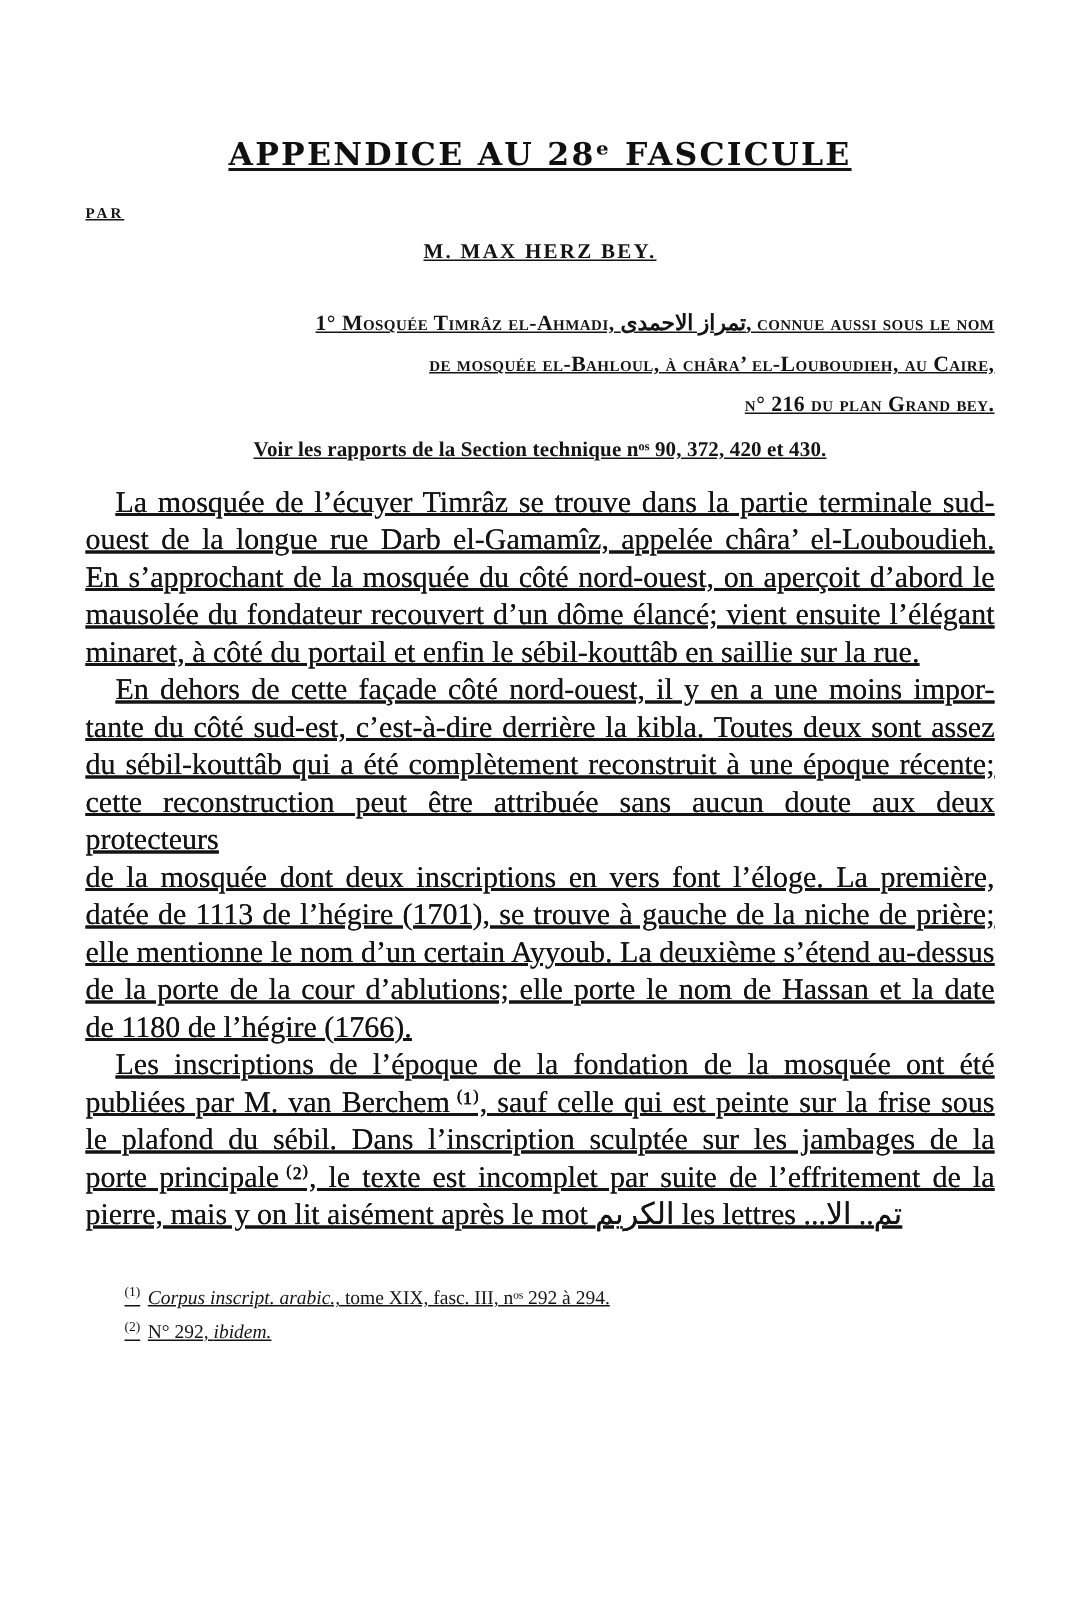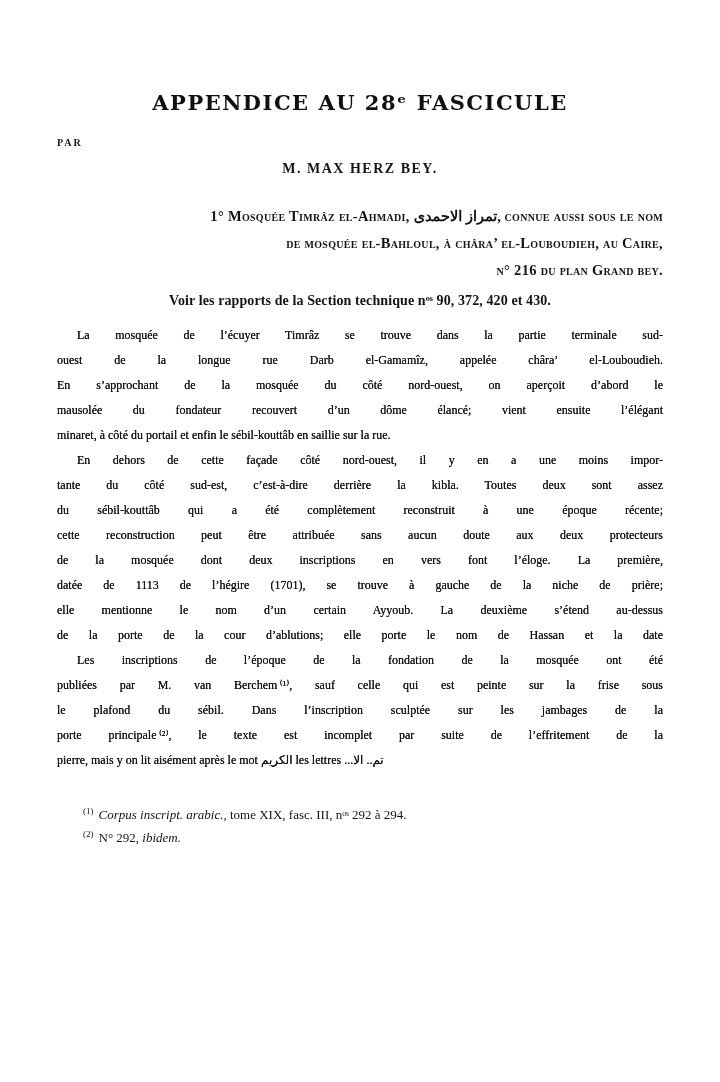--- a/index.html
+++ b/index.html
@@ -6,20 +6,21 @@
   .page {
     position: relative;
     width: 720px;
     height: 1082px;
     margin: 0 auto;
     background: #ffffff;
     color: #141414;
     font-family: "Liberation Serif", "DejaVu Serif", serif;
     overflow: hidden;
     box-sizing: border-box;
+    text-decoration: underline;
   }
   .content {
     padding: 0 57px;
   }
   .doc-title {
     padding-top: 90px;
     text-align: center;
     font-family: "DejaVu Serif", serif;
     font-weight: bold;
     font-size: 21px;
@@ -60,21 +61,21 @@
   }
   .ref-note {
     margin-top: 9px;
     text-align: center;
     font-size: 14px;
     font-weight: bold;
     letter-spacing: 0.1px;
   }
   .body-text {
     margin-top: 14px;
-    font-size: 12px;
+    font-size: 20px;
     line-height: 25px;
     text-shadow: 0 0 0.4px #1a1a1a;
   }
   .bline {
     text-align: justify;
     text-align-last: justify;
     white-space: normal;
     hyphens: none;
   }
   .bline.first { text-indent: 20px; }
@@ -121,20 +122,21 @@
         <div class="bline">mausolée du fondateur recouvert d’un dôme élancé; vient ensuite l’élégant</div>
         <div class="bline last">minaret, à côté du portail et enfin le sébil-kouttâb en saillie sur la rue.</div>
         <div class="bline first">En dehors de cette façade côté nord-ouest, il y en a une moins impor-</div>
         <div class="bline">tante du côté sud-est, c’est-à-dire derrière la kibla. Toutes deux sont assez</div>
         <div class="bline">du sébil-kouttâb qui a été complètement reconstruit à une époque récente;</div>
         <div class="bline">cette reconstruction peut être attribuée sans aucun doute aux deux protecteurs</div>
         <div class="bline">de la mosquée dont deux inscriptions en vers font l’éloge. La première,</div>
         <div class="bline">datée de 1113 de l’hégire (1701), se trouve à gauche de la niche de prière;</div>
         <div class="bline">elle mentionne le nom d’un certain Ayyoub. La deuxième s’étend au-dessus</div>
         <div class="bline">de la porte de la cour d’ablutions; elle porte le nom de Hassan et la date</div>
+        <div class="bline last">de 1180 de l’hégire (1766).</div>
         <div class="bline first">Les inscriptions de l’époque de la fondation de la mosquée ont été</div>
         <div class="bline">publiées par M. van Berchem ⁽¹⁾, sauf celle qui est peinte sur la frise sous</div>
         <div class="bline">le plafond du sébil. Dans l’inscription sculptée sur les jambages de la</div>
         <div class="bline">porte principale ⁽²⁾, le texte est incomplet par suite de l’effritement de la</div>
         <div class="bline last">pierre, mais y on lit aisément après le mot الكريم‎ les lettres ...الا‎  ..تم‎</div>
       </div>
 
     <div class="footnotes">
       <div>
         <span class="fn-marker">(1)</span><span></span><span class="italic">Corpus inscript. arabic.,</span><span> tome XIX, fasc. III, nᵒˢ 292 à 294.</span>

